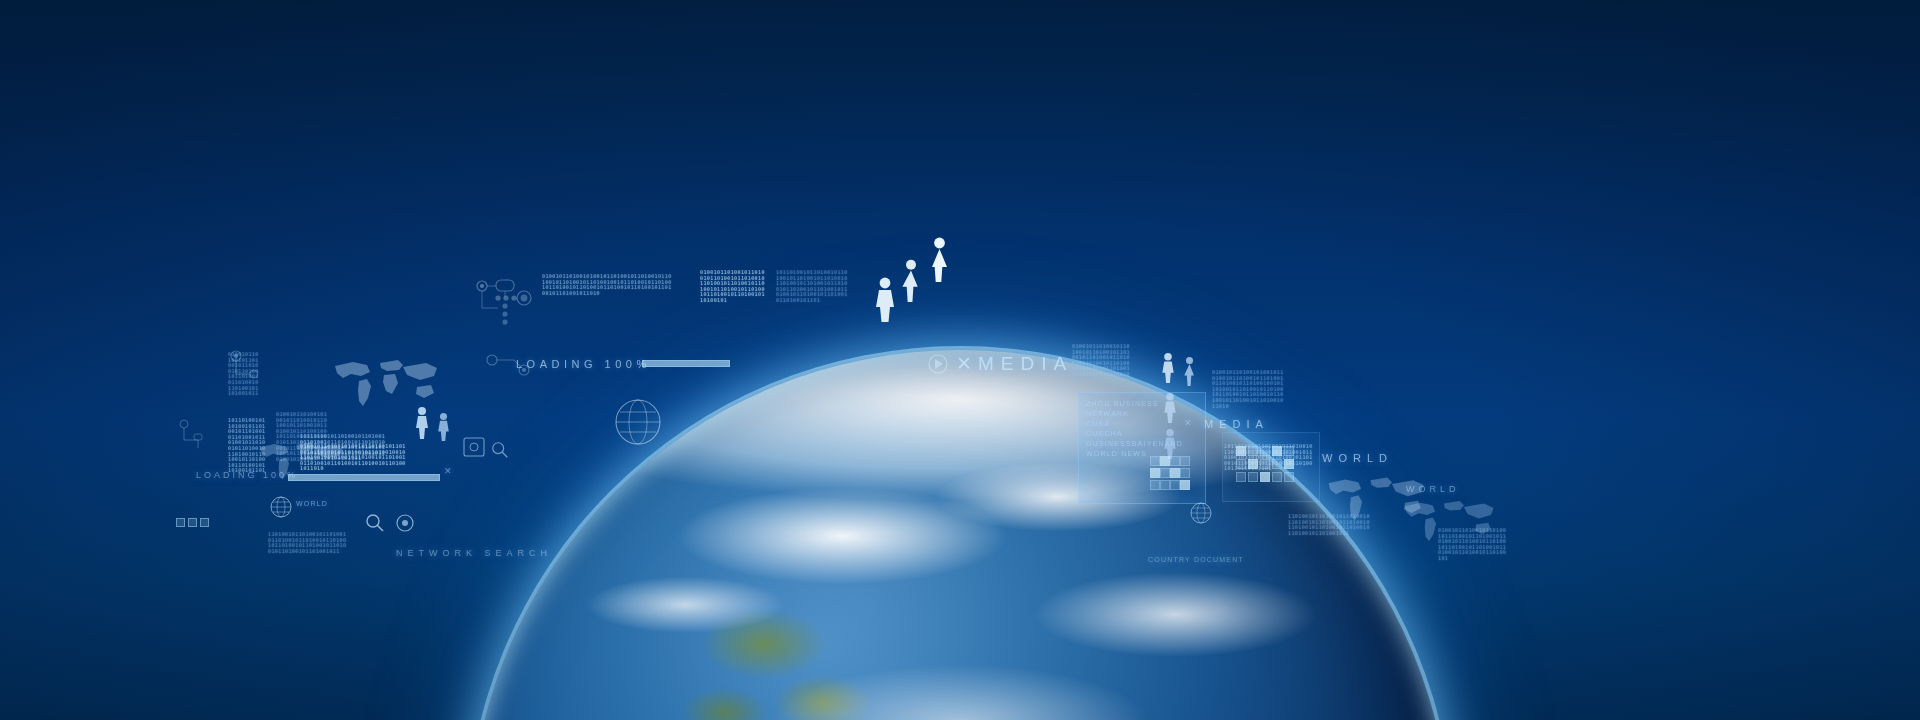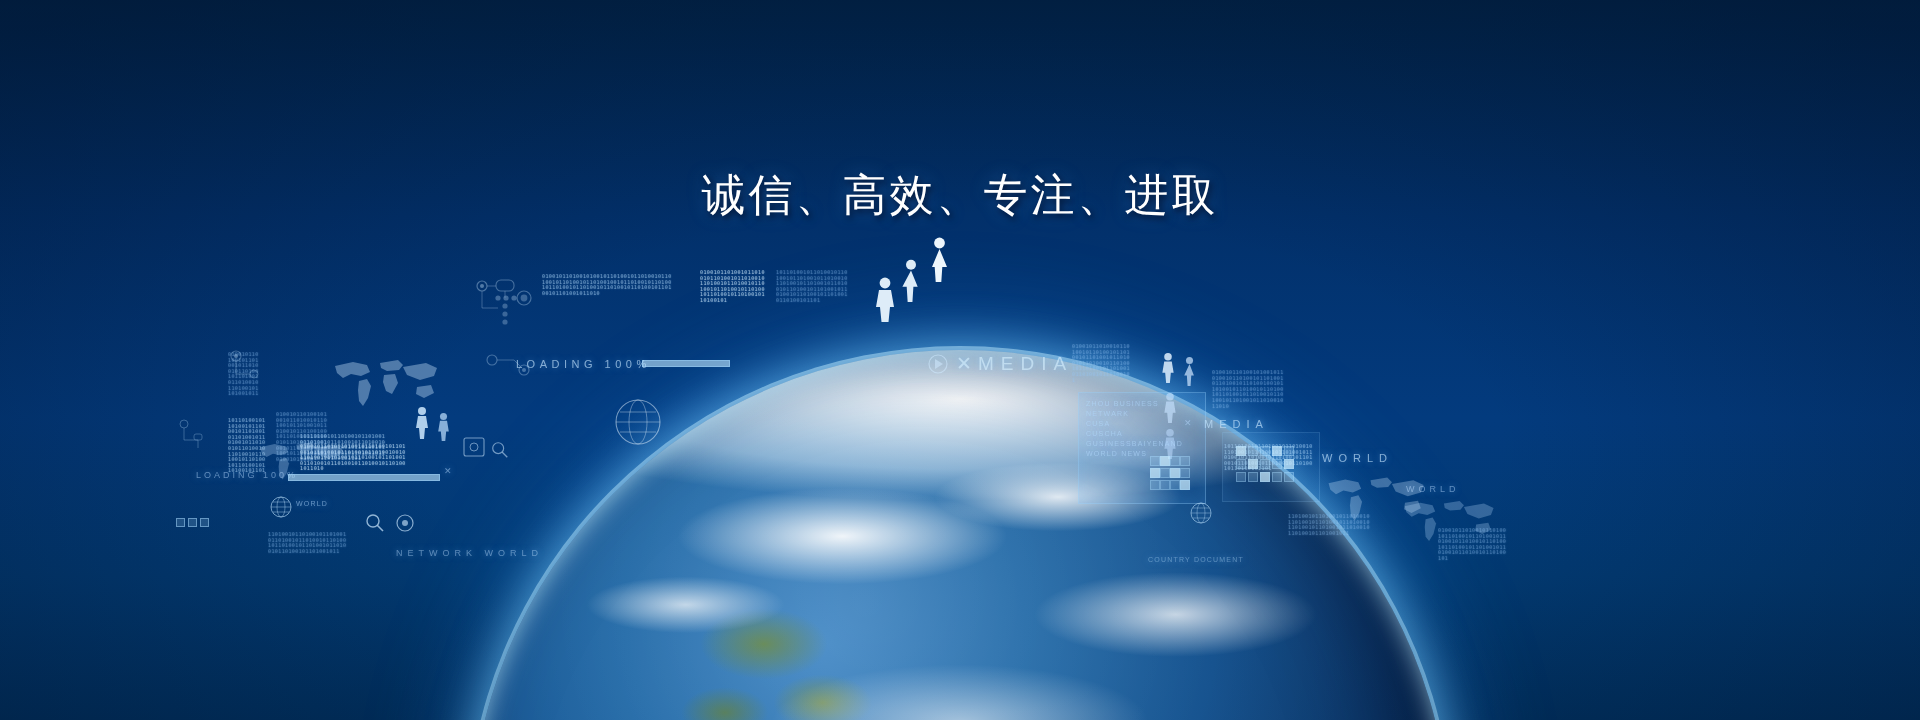--- a/index.html
+++ b/index.html
@@ -477,20 +477,19 @@
       <circle cx="12" cy="11" r="4" fill="none" stroke="#cfe9ff" stroke-width="1" opacity=".5"></circle>
     </svg>
   </div>
   <div class="hud" style="left:490px;top:440px;width:20px;height:20px;z-index:30;">
     <svg width="20" height="20" viewBox="0 0 22 22">
       <circle cx="9" cy="9" r="6" fill="none" stroke="#cfe9ff" stroke-width="1.3" opacity=".55"></circle>
       <path d="M13.5 13.5 L19 19" stroke="#cfe9ff" stroke-width="1.5" opacity=".55"></path>
     </svg>
   </div>
 
-  <div class="hud hudlabel sm" style="left:396px;top:548px;letter-spacing:5px;z-index:30;color:rgba(190,225,255,.45);">NETWORK WORLD</div>
+  <div class="hud hudlabel sm" style="left:396px;top:548px;letter-spacing:5px;z-index:30;color:rgba(190,225,255,.45);">NETWORK SEARCH</div>
 
   <div class="hud hudlabel xs" style="left:1148px;top:556px;z-index:30;color:rgba(190,225,255,.4);">COUNTRY DOCUMENT</div>
 
-  <div class="headline">诚信、高效、专注、进取</div>
 
   <div class="vignette"></div>
 </div>
 
 </body></html>

